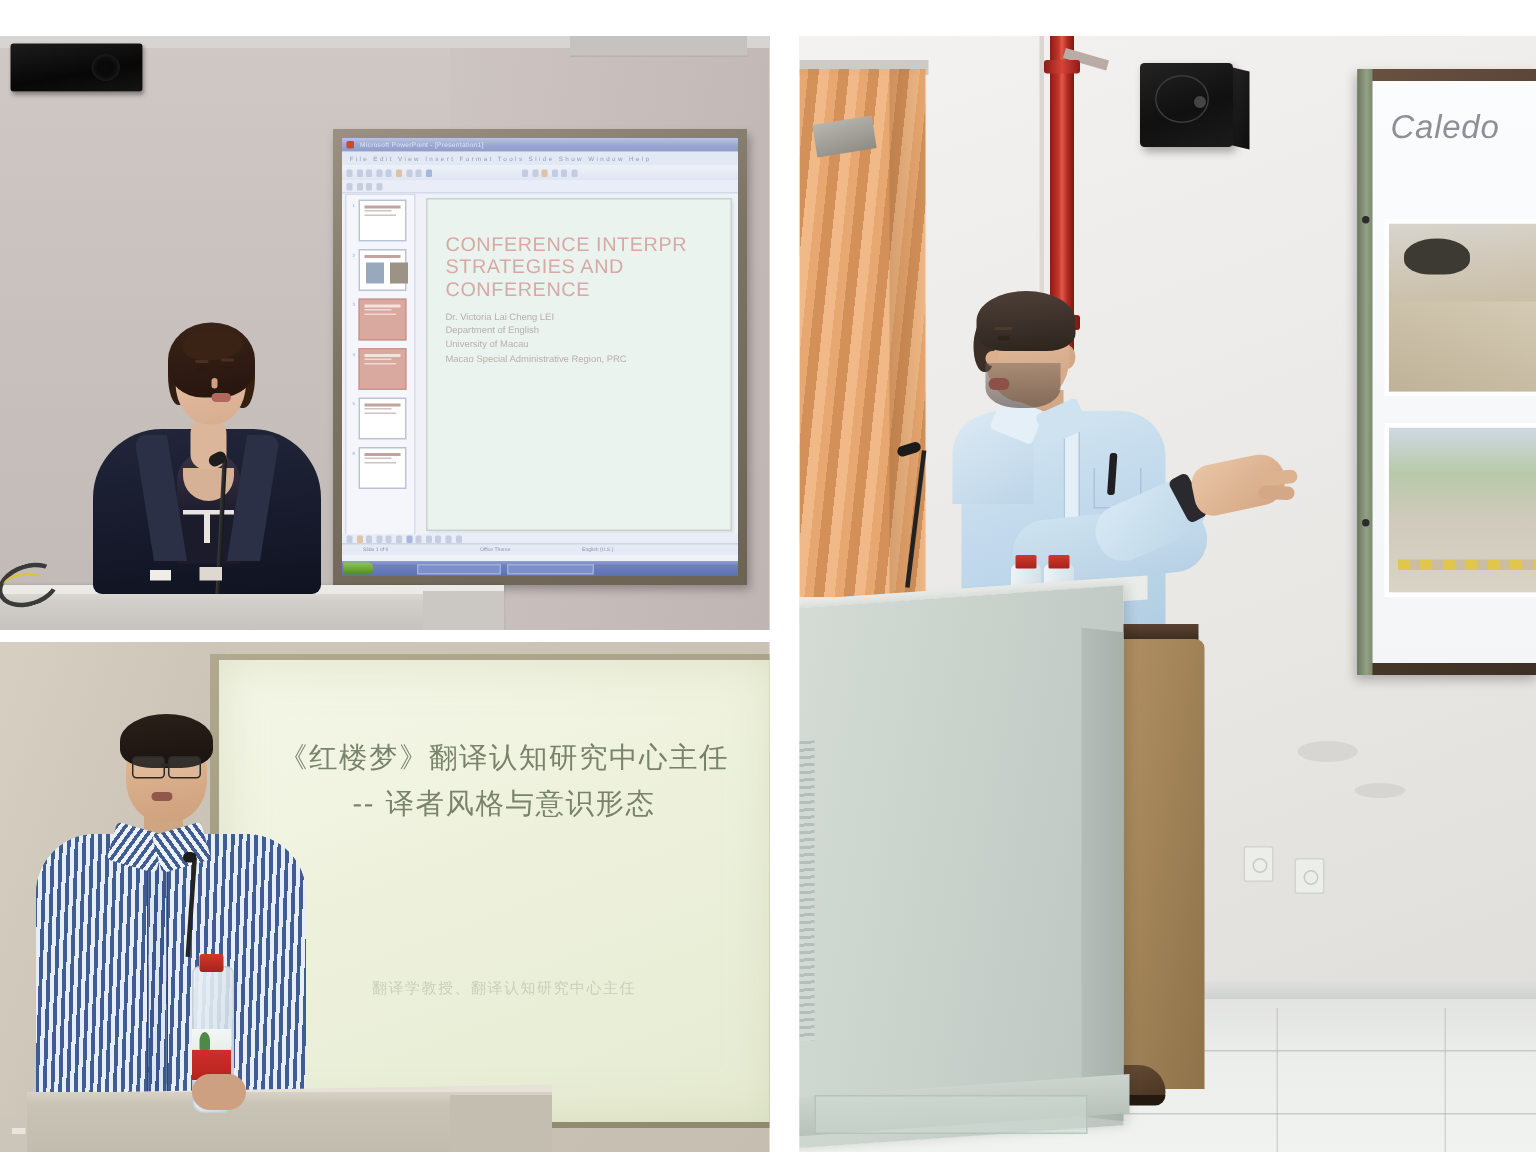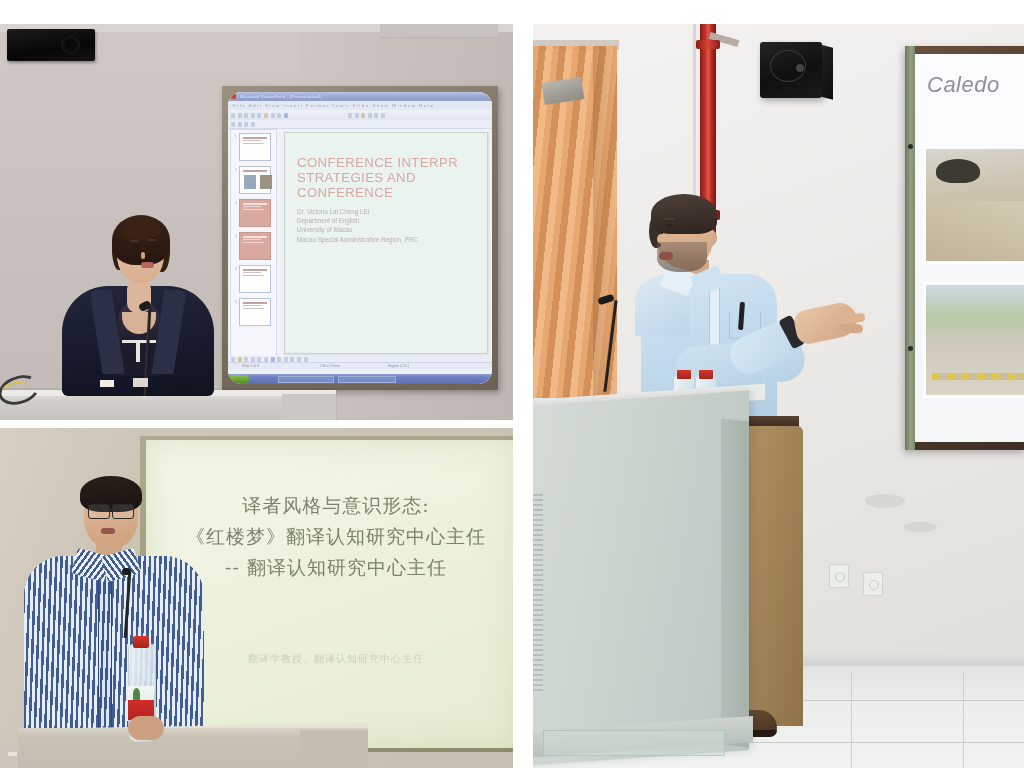--- a/index.html
+++ b/index.html
@@ -22,21 +22,21 @@
      border-radius:50%;background:#0a0a0a;box-shadow:inset 0 0 4px #2a2a2a;}
   .tl-ceil{position:absolute;left:0;top:0;width:513px;height:8px;background:#d8d4d1;}
   .tl-vent{position:absolute;left:380px;top:0px;width:118px;height:13px;
      background:#c6c2bf;border-bottom:1px solid #b7b2af;}
 
   
   .tl-screen-frame{position:absolute;left:222px;top:62px;width:276px;height:304px;
      background:linear-gradient(160deg,#9b9183,#7c7364 40%,#6c6354);
      padding:6px;box-sizing:border-box;box-shadow:2px 3px 6px rgba(0,0,0,.28);}
   .tl-screen{position:absolute;left:228px;top:68px;width:264px;height:292px;
-     background:#e9eef0;overflow:hidden;border-radius:14px;}
+     background:#e9eef0;overflow:hidden;}
 
   
   .ppt{position:absolute;inset:0;background:#eef1f6;font-size:3.1px;color:#6d7793;}
   .ppt-title{position:absolute;left:0;top:0;right:0;height:9px;
      background:linear-gradient(180deg,#b9c3e4,#9aa7d2 55%,#8f9dcb);
      border-bottom:1px solid #8490c0;}
   .ppt-title-txt{position:absolute;left:12px;top:1.5px;font-size:4.4px;color:#eceffa;
      letter-spacing:.2px;white-space:nowrap;opacity:.85;}
   .ppt-appicon{position:absolute;left:3px;top:2px;width:5px;height:5px;background:#c84a2e;border-radius:1px;}
   .ppt-menu{position:absolute;left:0;top:9px;right:0;height:9px;background:#e3e8f5;
@@ -534,23 +534,22 @@
       <div class="w-card2"></div>
     </div>
   </div>
 
   <div class="panel" id="panel-bl">
     <div class="bl-wall"></div>
     <div class="bl-wall-top"></div>
     <div class="bl-board-frame"></div>
     <div class="bl-board">
       <div class="cn-title">
-        <div>译者风格与意识形态:</div>
         <div>《红楼梦》翻译认知研究中心主任</div>
-        <div>-- 翻译认知研究中心主任</div>
+        <div>-- 译者风格与意识形态</div>
       </div>
       <div class="cn-role">翻译学教授、翻译认知研究中心主任</div>
     </div>
 
     <div class="bl-desk"></div>
     <div class="bl-dot2"></div>
     <div class="bl-dot"></div>
 
     <div>
       <div class="m2-body"></div>

